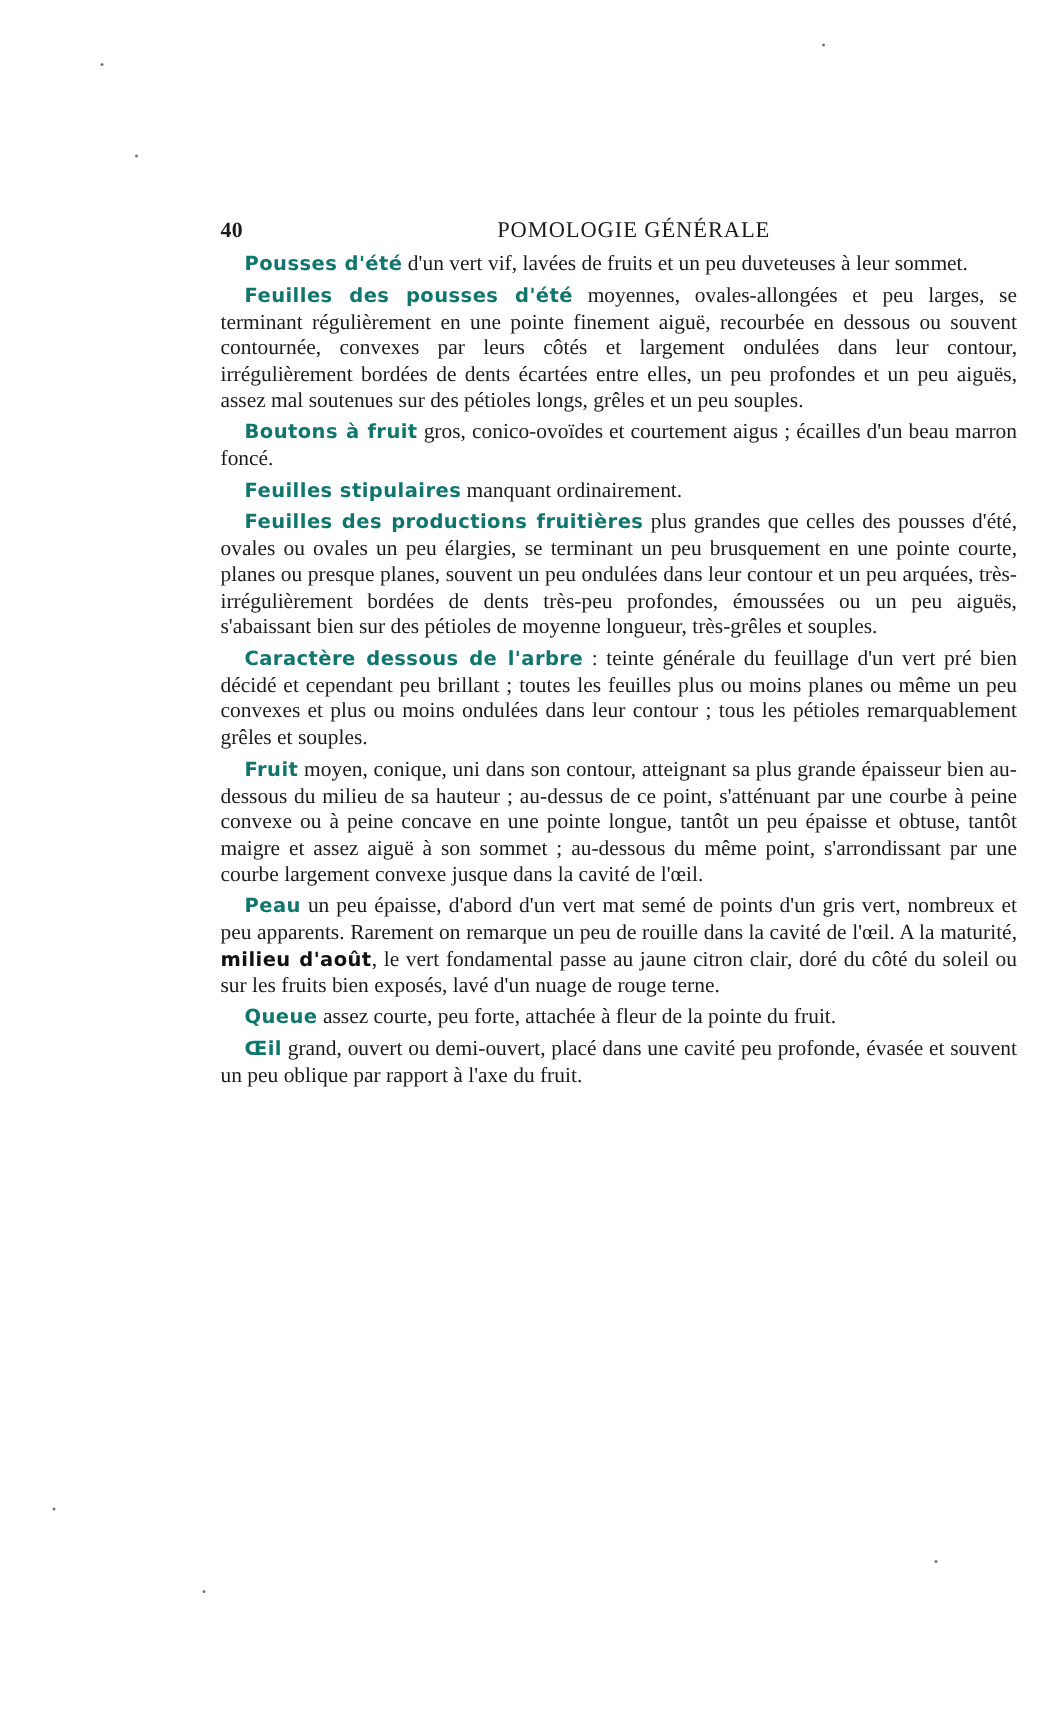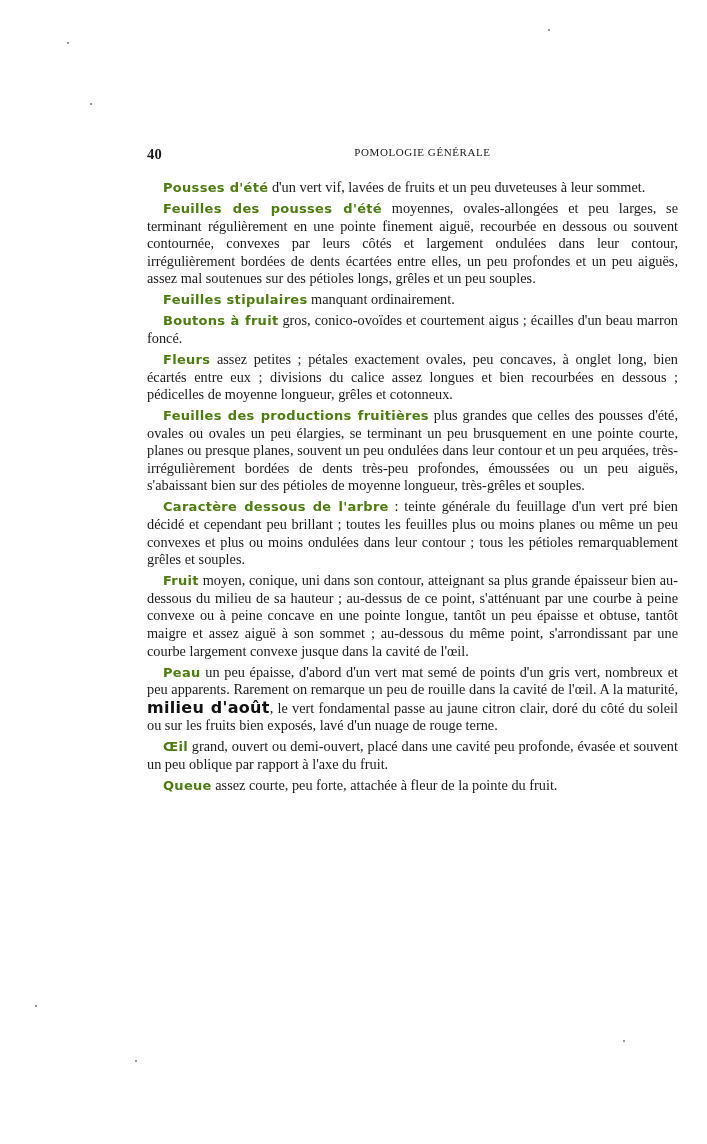--- a/index.html
+++ b/index.html
@@ -17,39 +17,39 @@
     }
     .page {
       position: absolute;
       left: 147px;
       top: 146px;
       width: 531px;
     }
     .running-head {
       position: relative;
       height: 20px;
-      margin-bottom: 13px;
+      margin-bottom: 2px;
     }
     .page-number {
       position: absolute;
       left: 0;
       top: 0;
       font-family: "Liberation Serif", serif;
       font-weight: bold;
       font-size: 14.5px;
       letter-spacing: 0.2px;
     }
     .running-title {
       position: absolute;
       left: 0;
       right: 0;
       top: 0;
       text-align: center;
       font-family: "Liberation Serif", serif;
-      font-size: 11px;
+      font-size: 15px;
       letter-spacing: 0.6px;
       padding-left: 20px;
     }
     .body-text {
       font-family: "Liberation Serif", serif;
       font-size: 14.3px;
       line-height: 17.6px;
       text-align: justify;
     }
     p {
@@ -58,26 +58,26 @@
       hyphens: none;
     }
     p.continuation {
       text-indent: 0;
     }
     .term {
       font-family: "DejaVu Sans", sans-serif;
       font-weight: bold;
       font-size: 13px;
       letter-spacing: 0.3px;
-      color: #4d7c0f;
+      color: #0f766e;
     }
     .inline-term {
       font-family: "DejaVu Sans", sans-serif;
       font-weight: bold;
-      font-size: 16px;
+      font-size: 13px;
       letter-spacing: 0.3px;
       color: #111;
     }
     .speck {
       position: absolute;
       width: 2px;
       height: 2px;
       background: #777;
       border-radius: 1px;
     }
@@ -96,53 +96,50 @@
     <p>
       <span class="term">Pousses d'été</span><span> d'un vert vif, lavées de fruits et un peu duveteuses à leur sommet.</span>
     </p>
 
     <p>
       <span class="term">Feuilles des pousses d'été</span><span> moyennes, ovales-allongées et peu larges, se terminant régulièrement en une pointe finement aiguë, recourbée en dessous ou souvent contournée, convexes par leurs côtés et largement ondulées dans leur contour, irrégulièrement bordées de dents écartées entre elles, un peu profondes et un peu aiguës, assez mal soutenues sur des pétioles longs, grêles et un peu souples.</span>
     </p>
 
 
     <p>
-      <span class="term">Feuilles stipulaires</span><span> manquant ordinairement.</span>
-    </p>
-
-    <p>
       <span class="term">Boutons à fruit</span><span> gros, conico-ovoïdes et courtement aigus ; écailles d'un beau marron foncé.</span>
     </p>
 
     <p>
-      <span class="term">Fleurs</span><span> assez petites ; pétales exactement ovales, peu concaves, à onglet long, bien écartés entre eux ; divisions du calice assez longues et bien recourbées en dessous ; pédicelles de moyenne longueur, grêles et cotonneux.</span>
+      <span class="term">Feuilles stipulaires</span><span> manquant ordinairement.</span>
     </p>
+
 
     <p>
       <span class="term">Feuilles des productions fruitières</span><span> plus grandes que celles des pousses d'été, ovales ou ovales un peu élargies, se terminant un peu brusquement en une pointe courte, planes ou presque planes, souvent un peu ondulées dans leur contour et un peu arquées, très-irrégulièrement bordées de dents très-peu profondes, émoussées ou un peu aiguës, s'abaissant bien sur des pétioles de moyenne longueur, très-grêles et souples.</span>
     </p>
 
     <p>
       <span class="term">Caractère dessous de l'arbre</span><span> : teinte générale du feuillage d'un vert pré bien décidé et cependant peu brillant ; toutes les feuilles plus ou moins planes ou même un peu convexes et plus ou moins ondulées dans leur contour ; tous les pétioles remarquablement grêles et souples.</span>
     </p>
 
     <p>
       <span class="term">Fruit</span><span> moyen, conique, uni dans son contour, atteignant sa plus grande épaisseur bien au-dessous du milieu de sa hauteur ; au-dessus de ce point, s'atténuant par une courbe à peine convexe ou à peine concave en une pointe longue, tantôt un peu épaisse et obtuse, tantôt maigre et assez aiguë à son sommet ; au-dessous du même point, s'arrondissant par une courbe largement convexe jusque dans la cavité de l'œil.</span>
     </p>
 
     <p>
       <span class="term">Peau</span><span> un peu épaisse, d'abord d'un vert mat semé de points d'un gris vert, nombreux et peu apparents. Rarement on remarque un peu de rouille dans la cavité de l'œil. A la maturité, </span><span class="inline-term">milieu d'août</span><span>, le vert fondamental passe au jaune citron clair, doré du côté du soleil ou sur les fruits bien exposés, lavé d'un nuage de rouge terne.</span>
     </p>
 
     <p>
-      <span class="term">Œil</span><span> grand, ouvert ou demi-ouvert, placé dans une cavité peu profonde, évasée et souvent un peu oblique par rapport à l'axe du fruit.</span>
+      <span class="term">Queue</span><span> assez courte, peu forte, attachée à fleur de la pointe du fruit.</span>
     </p>
 
     <p>
-      <span class="term">Queue</span><span> assez courte, peu forte, attachée à fleur de la pointe du fruit.</span>
+      <span class="term">Œil</span><span> grand, ouvert ou demi-ouvert, placé dans une cavité peu profonde, évasée et souvent un peu oblique par rapport à l'axe du fruit.</span>
     </p>
 
   </div>
 </div>
 
 <span class="speck" style="left:67px;top:42px;"></span>
 <span class="speck" style="left:90px;top:103px;"></span>
 <span class="speck" style="left:35px;top:1005px;"></span>
 <span class="speck" style="left:135px;top:1060px;"></span>
 <span class="speck" style="left:548px;top:29px;"></span>

